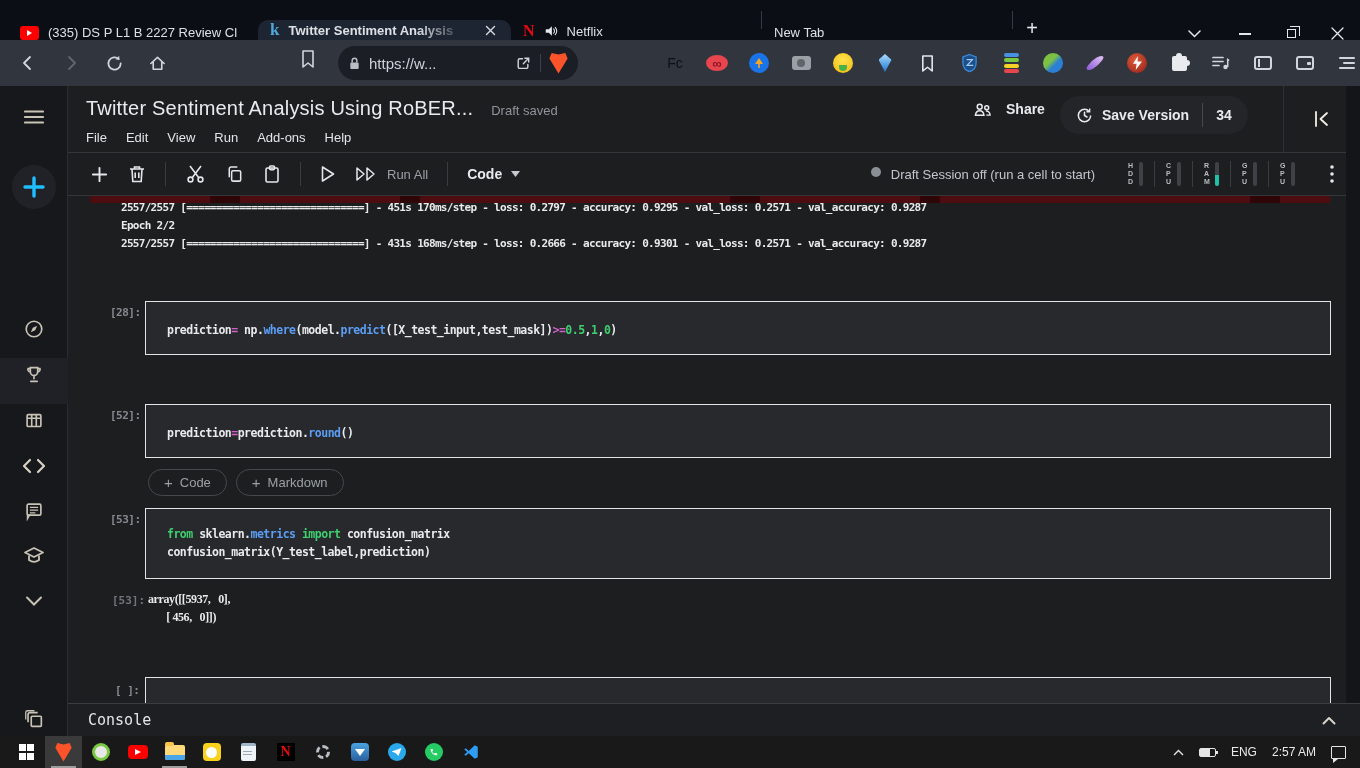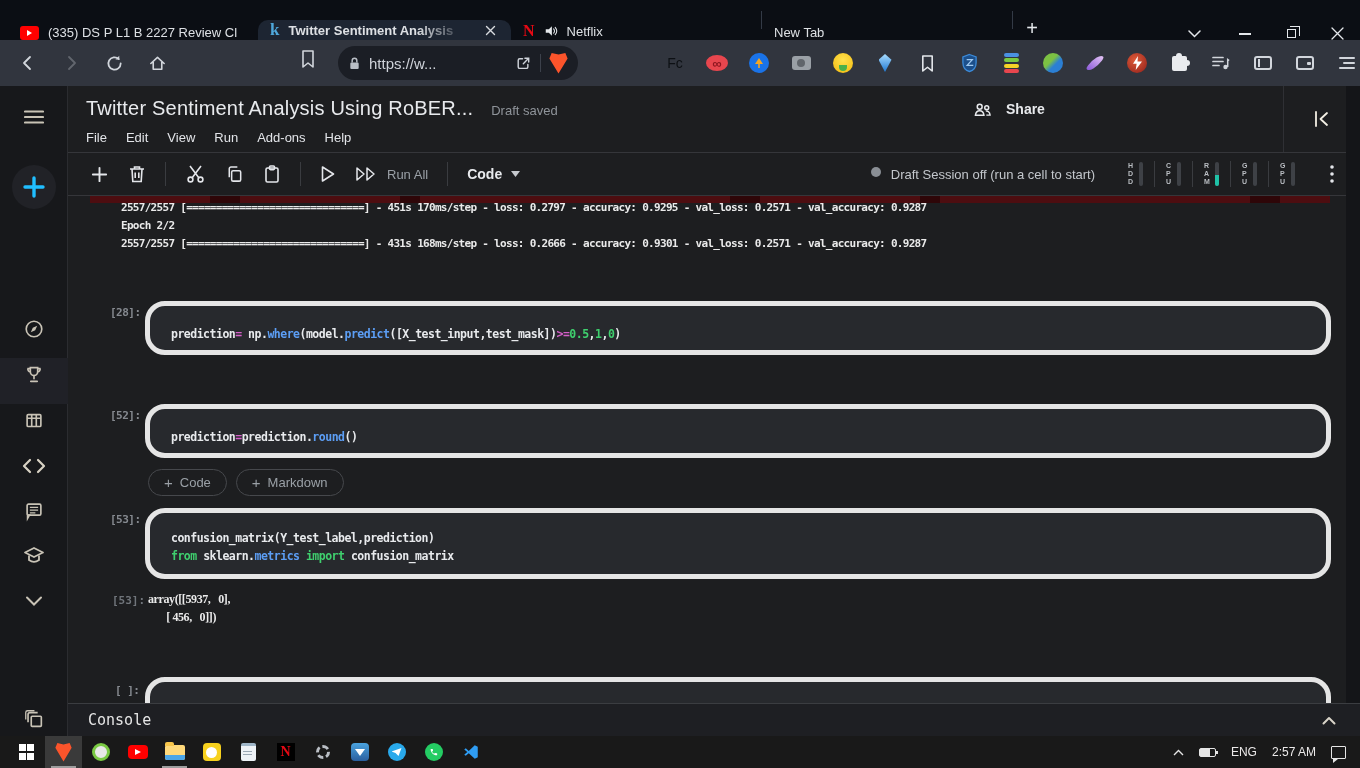--- a/index.html
+++ b/index.html
@@ -97,21 +97,21 @@
   .meter-bar i{position:absolute;left:0;right:0;bottom:0;background:#1fc2a7;display:block;}
   .msep{width:1px;height:26px;background:#3a3c40;margin:0 4px;}
   .kebab{margin-left:16px;}
 
   
   .nb-content{position:absolute;left:68px;top:196px;width:1278px;height:507px;background:#1d1e20;overflow:hidden;}
   .right-gutter{position:absolute;right:0;top:86px;width:14px;height:617px;background:#141518;}
   .warn-strip{position:absolute;left:22px;top:0;width:1240px;height:7px;background:#4d0d10;overflow:hidden;}
   .warn-strip::after{content:"";position:absolute;inset:0;background:repeating-linear-gradient(90deg,transparent 0 120px,#2e0608 120px 150px,transparent 150px 310px,#2e0608 310px 330px,transparent 330px 520px);}
   .train-out{position:absolute;left:53px;top:3px;font-family:"DejaVu Sans Mono",monospace;font-weight:bold;font-size:11px;letter-spacing:-0.7px;line-height:18px;color:#eaeaea;white-space:pre;}
-  .cell{position:absolute;left:77px;width:1186px;background:#27292d;border:5px solid #e5e5e5;border-radius:20px;}
+  .cell{position:absolute;left:77px;width:1186px;background:#27292d;border:1px solid #e5e5e5;border-radius:0;}
   .cell-code{padding:0 0 0 21px;font-family:"DejaVu Sans Mono",monospace;font-weight:bold;font-size:11.5px;letter-spacing:-0.5px;line-height:18px;white-space:pre;}
   .cell-label{position:absolute;font-family:"DejaVu Sans Mono",monospace;font-weight:bold;font-size:11px;letter-spacing:-0.5px;color:#85898f;}
   .tok-d{color:#e8eaed}.tok-f{color:#5c9ef5}.tok-k{color:#3fcf6e}.tok-o{color:#d45fc8}
   .add-row{position:absolute;left:80px;top:273px;display:flex;gap:9px;}
   .add-pill{height:27px;border:1px solid #46484c;border-radius:14px;display:flex;align-items:center;gap:7px;padding:0 15px;color:#9aa0a6;font-size:13px;}
   .add-plus{font-size:15px;line-height:1;}
   .out-block{position:absolute;left:80px;top:394px;font-family:Liberation Serif, serif;font-weight:bold;font-size:12px;letter-spacing:-0.4px;line-height:18px;color:#eaeaea;white-space:pre;}
   .out-label{position:absolute;left:44px;top:398px;font-family:"DejaVu Sans Mono",monospace;font-weight:bold;font-size:11px;color:#70757b;}
 
   
@@ -405,20 +405,32 @@
     </div>
     <div class="share-btn">
       <svg width="19" height="15" viewBox="0 0 20 16" fill="none" stroke="#e8eaed" stroke-width="1.6">
           <circle cx="7" cy="5" r="2.6"></circle>
           <path d="M2.5 14c.4-3 2.3-4.6 4.5-4.6S11.1 11 11.5 14z"></path>
           <circle cx="14.5" cy="6" r="2.1"></circle>
           <path d="M13.5 9.7c2-.5 4.3.8 4.6 4.3h-4" stroke-width="1.5"></path>
         </svg>
       <span>Share</span>
     </div>
+    <div class="save-pill">
+      <span>
+        <svg width="17" height="17" viewBox="0 0 18 18" fill="none" stroke="#e8eaed" stroke-width="1.6">
+            <path d="M15.5 9A6.5 6.5 0 1 1 9 2.5c2 0 3.8.9 5 2.3"></path>
+            <path d="M14.5 1.5v3.5H11" stroke-width="1.4"></path>
+            <path d="M9 5.5V9l2.6 1.6" stroke-linecap="round"></path>
+          </svg>
+      </span>
+      <span>Save Version</span>
+      <span class="save-sep"></span>
+      <span>34</span>
+    </div>
     <div class="hdr-right-pane">
       <svg width="20" height="18" viewBox="0 0 20 18">
           <path d="M4 2v14" stroke="#f3efe4" stroke-width="1.8" stroke-linecap="round"></path>
           <path d="M15 3l-6.5 6 6.5 6" stroke="#f3efe4" stroke-width="1.8" fill="none" stroke-linecap="round" stroke-linejoin="round"></path>
         </svg>
     </div>
   </div>
 
   <div class="nb-toolbar">
     <span>
@@ -539,21 +551,21 @@
         <span>Code</span>
       </span>
       <span class="add-pill">
         <span class="add-plus">+</span>
         <span>Markdown</span>
       </span>
     </div>
 
     <div class="cell-label" style="left:42px;top:317px;">[53]:</div>
     <div class="cell" style="top:312px;height:71px;">
-      <div class="cell-code" style="padding-top:16px;"><div class="code-line"><span class="tok-d">confusion_matrix(Y_test_label,prediction)</span></div><div class="code-line"><span class="tok-k">from</span><span class="tok-d"> sklearn.</span><span class="tok-f">metrics</span><span class="tok-k"> import</span><span class="tok-d"> confusion_matrix</span></div></div>
+      <div class="cell-code" style="padding-top:16px;"><div class="code-line"><span class="tok-k">from</span><span class="tok-d"> sklearn.</span><span class="tok-f">metrics</span><span class="tok-k"> import</span><span class="tok-d"> confusion_matrix</span></div><div class="code-line"><span class="tok-d">confusion_matrix(Y_test_label,prediction)</span></div></div>
     </div>
 
     <div class="out-label">[53]:</div>
     <div class="out-block"><div>array([[5937,   0],</div><div>       [ 456,   0]])</div></div>
 
     <div class="cell-label" style="left:47px;top:488px;">[ ]:</div>
     <div class="cell" style="top:481px;height:60px;"></div>
   </div>
 
   <div class="right-gutter"></div>

